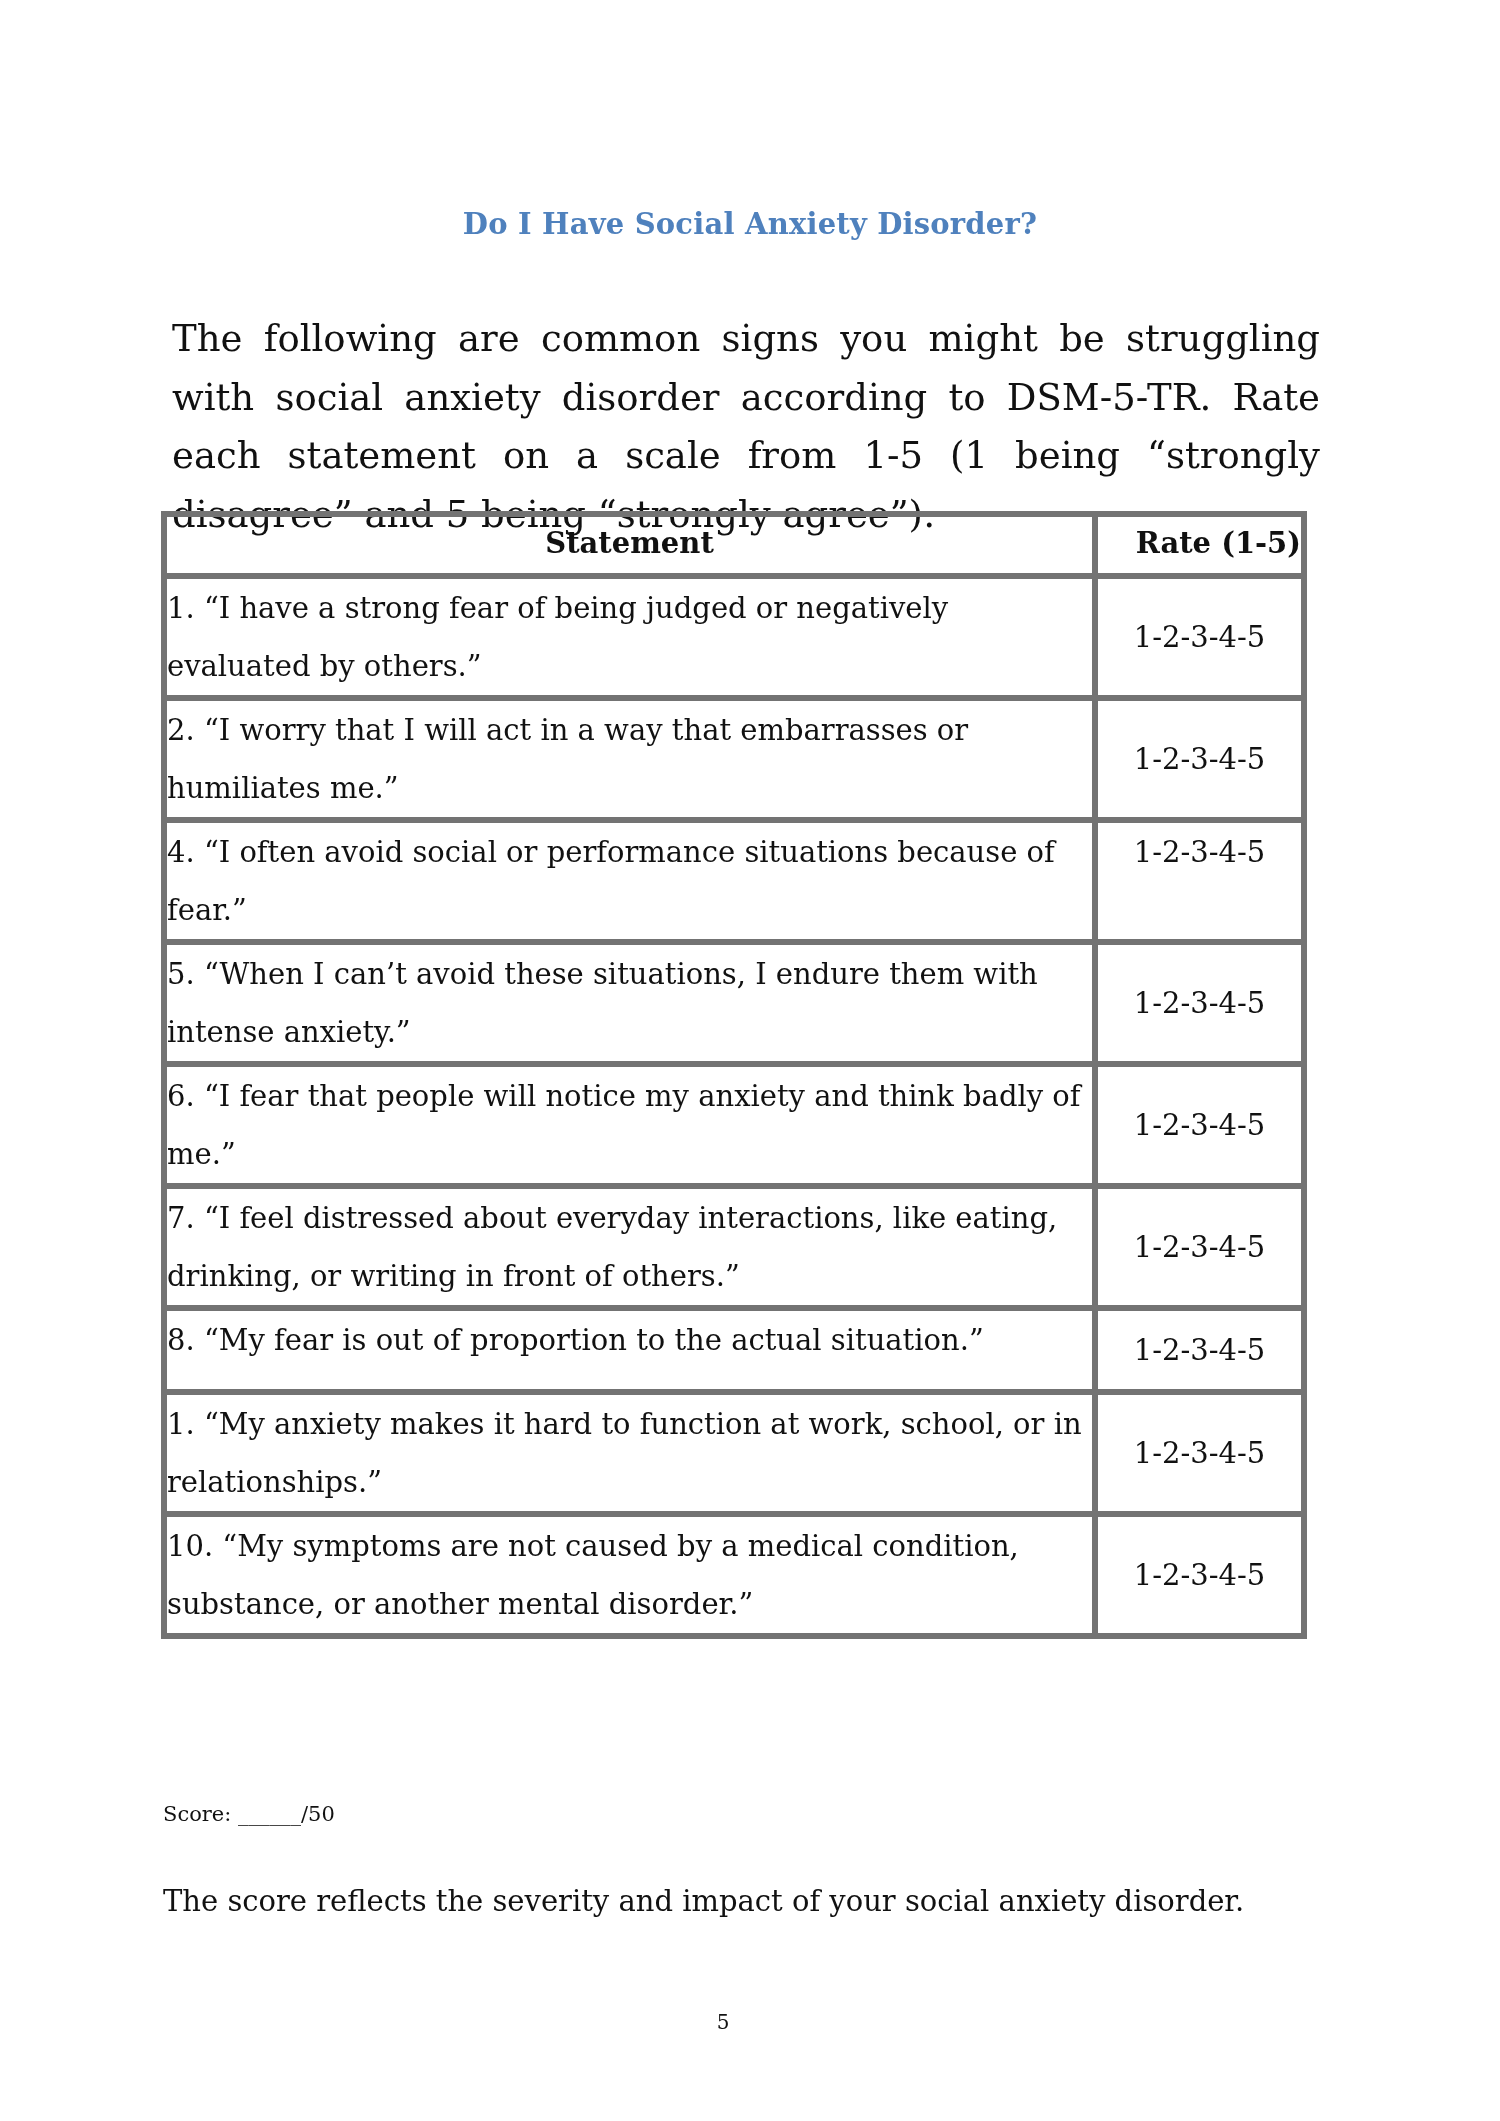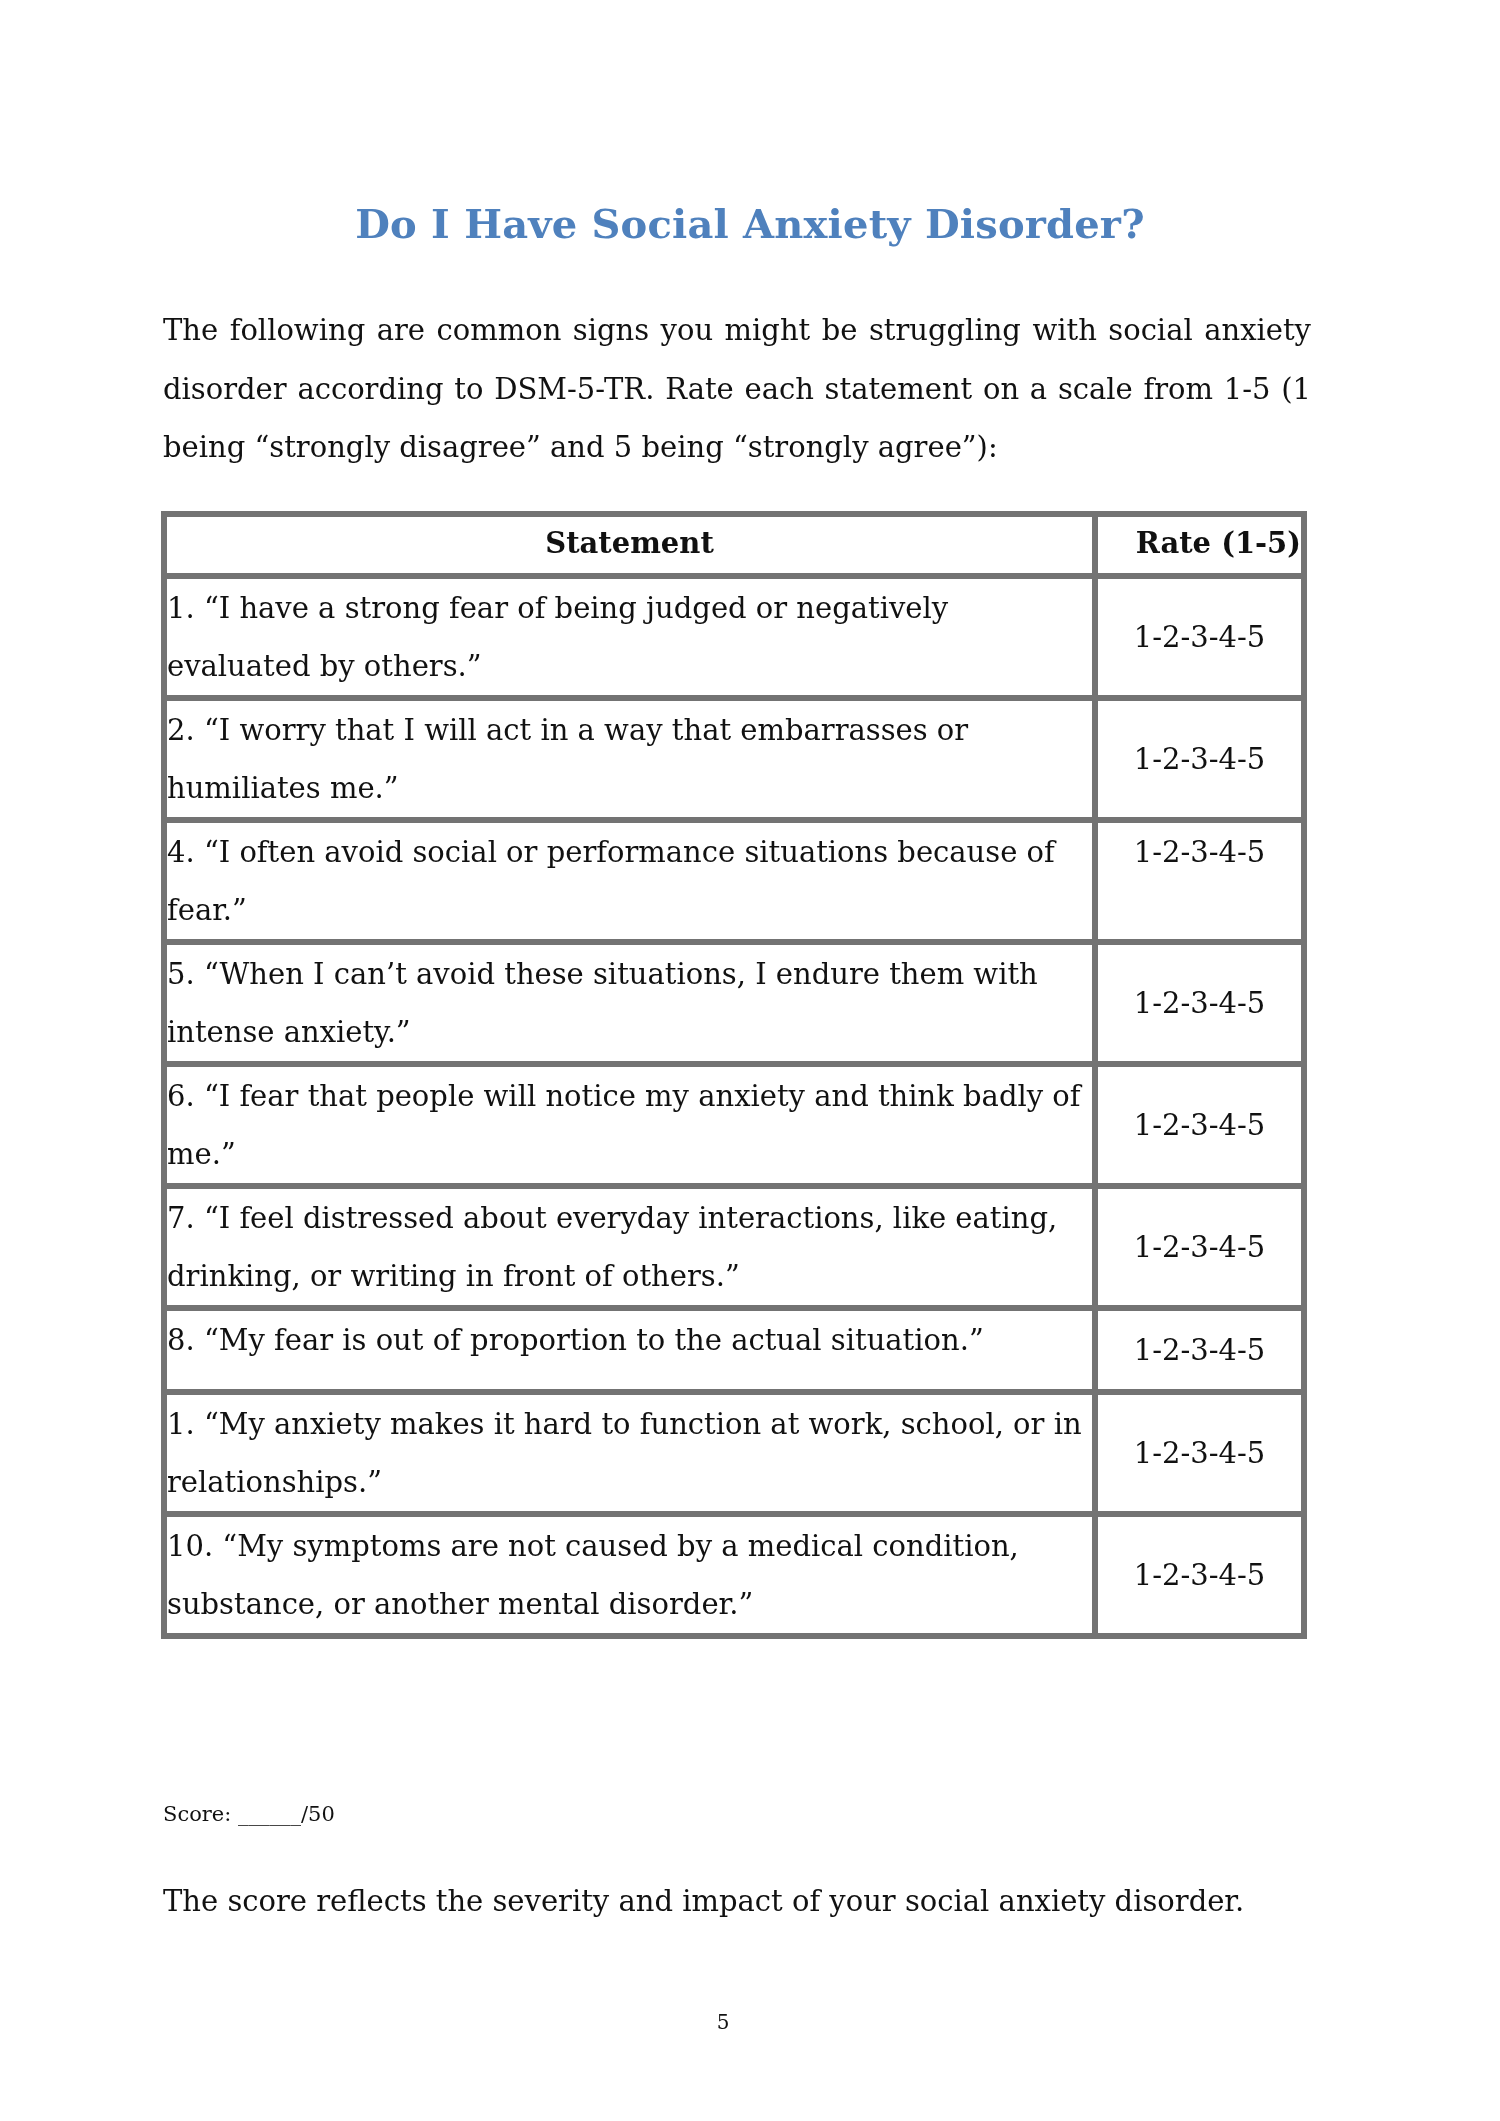--- a/index.html
+++ b/index.html
@@ -5,26 +5,26 @@
   html, body { margin: 0; padding: 0; background: #ffffff; }
   body {
     width: 1500px; height: 2121px; position: relative; overflow: hidden;
     font-family: "DejaVu Serif", "Liberation Serif", serif;
     color: #111111;
   }
   .title {
     position: absolute; left: 0; width: 1500px; top: 196px;
     text-align: center; margin: 0;
     font-family: "DejaVu Serif", serif; font-weight: bold;
-    font-size: 40px; line-height: 56px; color: #4f81bd;
+    font-size: 29px; line-height: 56px; color: #4f81bd;
     letter-spacing: 0.2px;
   }
   .intro {
     position: absolute; left: 163px; width: 1148px; top: 301px;
-    margin: 0; font-size: 29px; line-height: 58.5px;
+    margin: 9px; font-size: 37px; line-height: 58.5px;
     text-align: justify; text-align-last: left;
   }
   table.rating-table {
     position: absolute; left: 161px; top: 511px;
     width: 1140px; border-collapse: collapse; table-layout: fixed;
   }
   table.rating-table td, table.rating-table th {
     border: 6px solid #737373; padding: 0;
   }
   col.c-stmt { width: 931px; }

